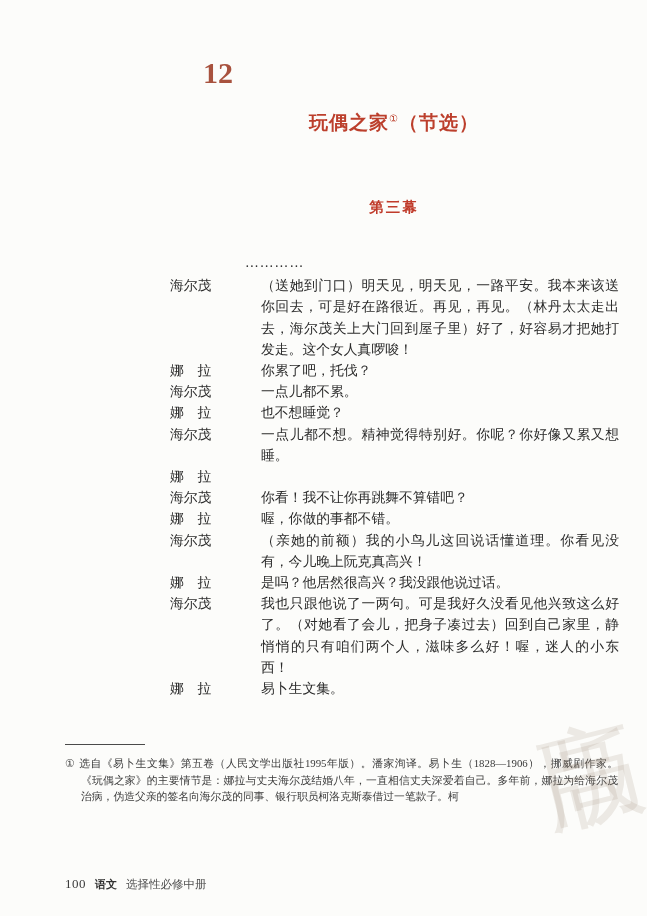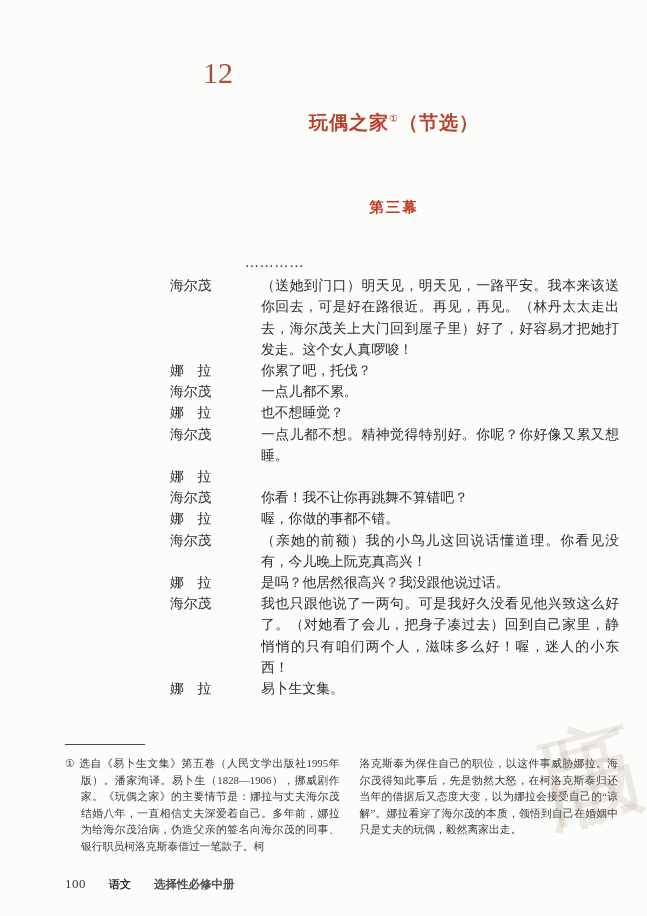--- a/index.html
+++ b/index.html
@@ -4,21 +4,21 @@
 <style>
   * { margin:0; padding:0; box-sizing:border-box; }
   html,body { background:#e9e9e9; }
   body { font-family:"Liberation Serif","DejaVu Serif",serif; }
   .page {
     position:relative; width:647px; height:916px; margin:0 auto;
     background:#fcfcfa; color:#2e2e2e; overflow:hidden;
   }
   .chapter-num {
     position:absolute; top:56px; left:203px;
-    font-size:30px; color:#a8523e; font-weight:400;
+    font-size:30px; color:#a8523e; font-weight:700;
   }
   .title-line {
     position:absolute; top:110px; left:170px; width:448px;
     text-align:center; font-size:19px; font-weight:bold; color:#bc3f2c;
     letter-spacing:1px;
   }
   .title-sup { font-size:10px; vertical-align:super; font-weight:normal; }
   .author-line {
     position:absolute; top:160px; left:170px; width:448px;
     text-align:center; font-size:13px; color:#4f4f4f; letter-spacing:3px;
@@ -43,26 +43,26 @@
   .footnotes {
     position:absolute; top:755px; left:65px; width:553px;
     display:flex; gap:20px;
     font-size:10.8px; line-height:16.6px; color:#3a3a3a;
   }
   .fn-col { flex:1; text-align:justify; }
   .fn-left { padding-left:16px; text-indent:-16px; }
   .fn-marker { margin-right:4px; }
   .footer {
     position:absolute; top:876px; left:65px;
-    display:flex; align-items:baseline; gap:23px;
+    display:flex; align-items:baseline; gap:9px;
     font-size:12px; color:#3a3a3a;
   }
   .footer .pagenum { font-size:13px; letter-spacing:0.5px; }
   .footer .subject { font-family:"Liberation Sans","DejaVu Sans",sans-serif; font-weight:bold; font-size:11px; color:#333; }
-  .footer .book { font-family:"Liberation Sans","DejaVu Sans",sans-serif; font-size:11.5px; color:#4d4d4d;font-weight:bold; }
+  .footer .book { font-family:"Liberation Sans","DejaVu Sans",sans-serif; font-size:11.5px; color:#4d4d4d; }
   .watermark {
     position:absolute; top:640px; left:495px;
     writing-mode:vertical-rl; transform:rotate(-14deg);
     font-size:100px; letter-spacing:18px;
     color:rgba(158,138,118,0.16); pointer-events:none;
     font-family:"Liberation Sans","DejaVu Sans",sans-serif;
   }
 </style>
 </head>
 <body>
@@ -129,21 +129,20 @@
       <span class="dia-text">易卜生文集。</span>
     </div>
   </div>
 
   <div class="footnote-rule"></div>
 
   <div class="footnotes">
     <p class="fn-col fn-left">
       <span class="fn-marker">①</span><span>选自《易卜生文集》第五卷（人民文学出版社1995年版）。潘家洵译。易卜生（1828—1906），挪威剧作家。《玩偶之家》的主要情节是：娜拉与丈夫海尔茂结婚八年，一直相信丈夫深爱着自己。多年前，娜拉为给海尔茂治病，伪造父亲的签名向海尔茂的同事、银行职员柯洛克斯泰借过一笔款子。柯</span>
     </p>
-    <p class="fn-col">洛克斯泰为保住自己的职位，以这件事威胁娜拉。海尔茂得知此事后，先是勃然大怒，在柯洛克斯泰归还当年的借据后又态度大变，以为娜拉会接受自己的“谅解”。娜拉看穿了海尔茂的本质，领悟到自己在婚姻中只是丈夫的玩偶，毅然离家出走。</p>
   </div>
 
   <div class="footer">
     <span class="pagenum">100</span>
     <span class="subject">语文</span>
     <span class="book">选择性必修中册</span>
   </div>
 
   <div class="watermark">高版</div>
 

